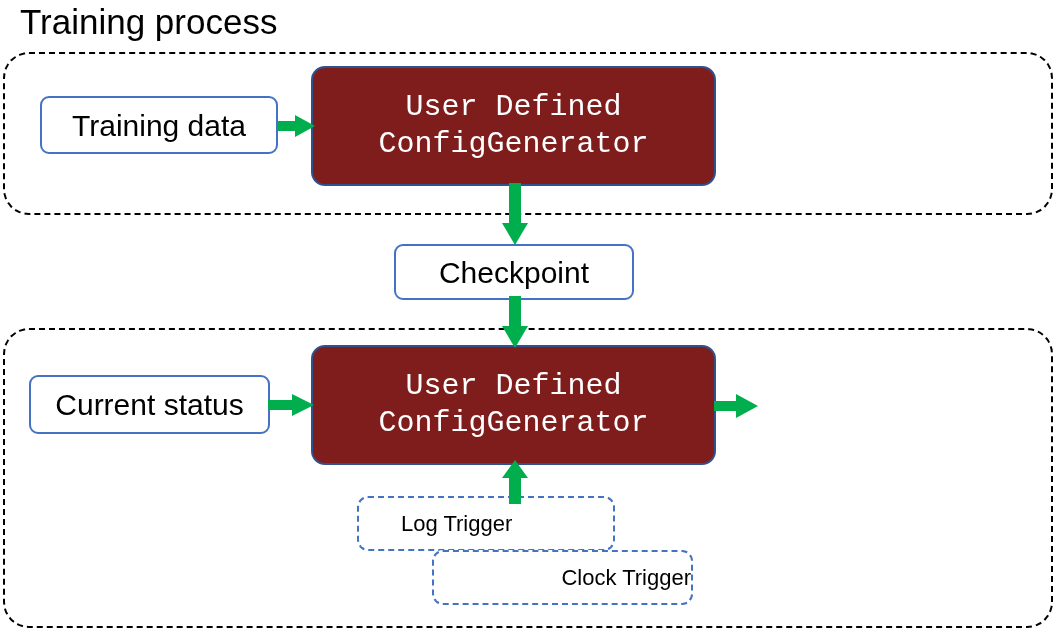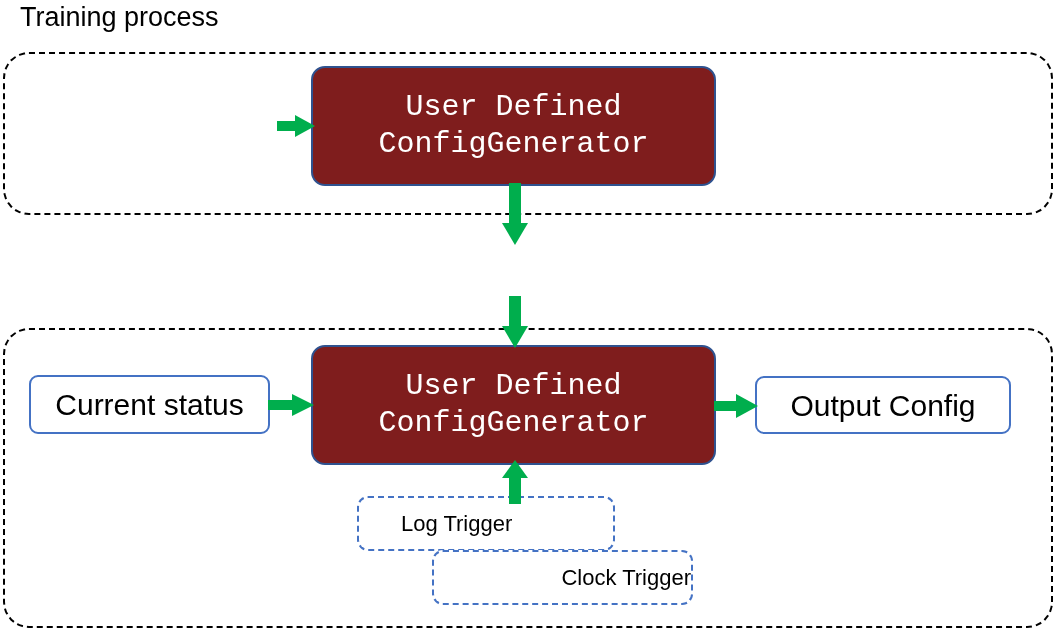--- a/index.html
+++ b/index.html
@@ -12,21 +12,21 @@
     width: 1057px;
     height: 631px;
     background: #ffffff;
     font-family: "Liberation Sans", sans-serif;
     overflow: hidden;
   }
 
   
   .section-caption {
     position: absolute;
-    font-size: 27px;
+    font-size: 35px;
     color: #000000;
     white-space: nowrap;
     line-height: 1;
   }
   #caption-training { left: 20px; top: 4px; }
   #caption-inference { left: 20px; top: 281px; }
 
   
   .process-container {
     position: absolute;
@@ -115,39 +115,42 @@
 
 <div id="canvas">
 
   <div class="section-caption" id="caption-training">Training process</div>
 
 
   <div class="process-container" id="container-training"></div>
 
   <div class="process-container" id="container-inference"></div>
 
+  <div class="node-box" id="box-training-data">
+    <span>Training data</span>
+  </div>
 
   <div class="node-blue" id="box-blue-training">
     <span>User Defined</span>
     <span>ConfigGenerator</span>
   </div>
 
+  <div class="node-box" id="box-checkpoint">
+    <span>Checkpoint</span>
+  </div>
 
   <div class="node-box" id="box-current-status">
     <span>Current status</span>
   </div>
 
   <div class="node-blue" id="box-blue-inference">
     <span>User Defined</span>
     <span>ConfigGenerator</span>
   </div>
 
-  <div class="node-box" id="box-output-config">
-    <span>Output Config</span>
-  </div>
 
   <div class="trigger-box" id="box-log-trigger">
     <span>Log Trigger</span>
   </div>
 
   <div class="trigger-box" id="box-clock-trigger">
     <span>Clock Trigger</span>
   </div>
 
   <svg class="arrow" id="arrow-training-data-to-blue" width="40" height="40">

